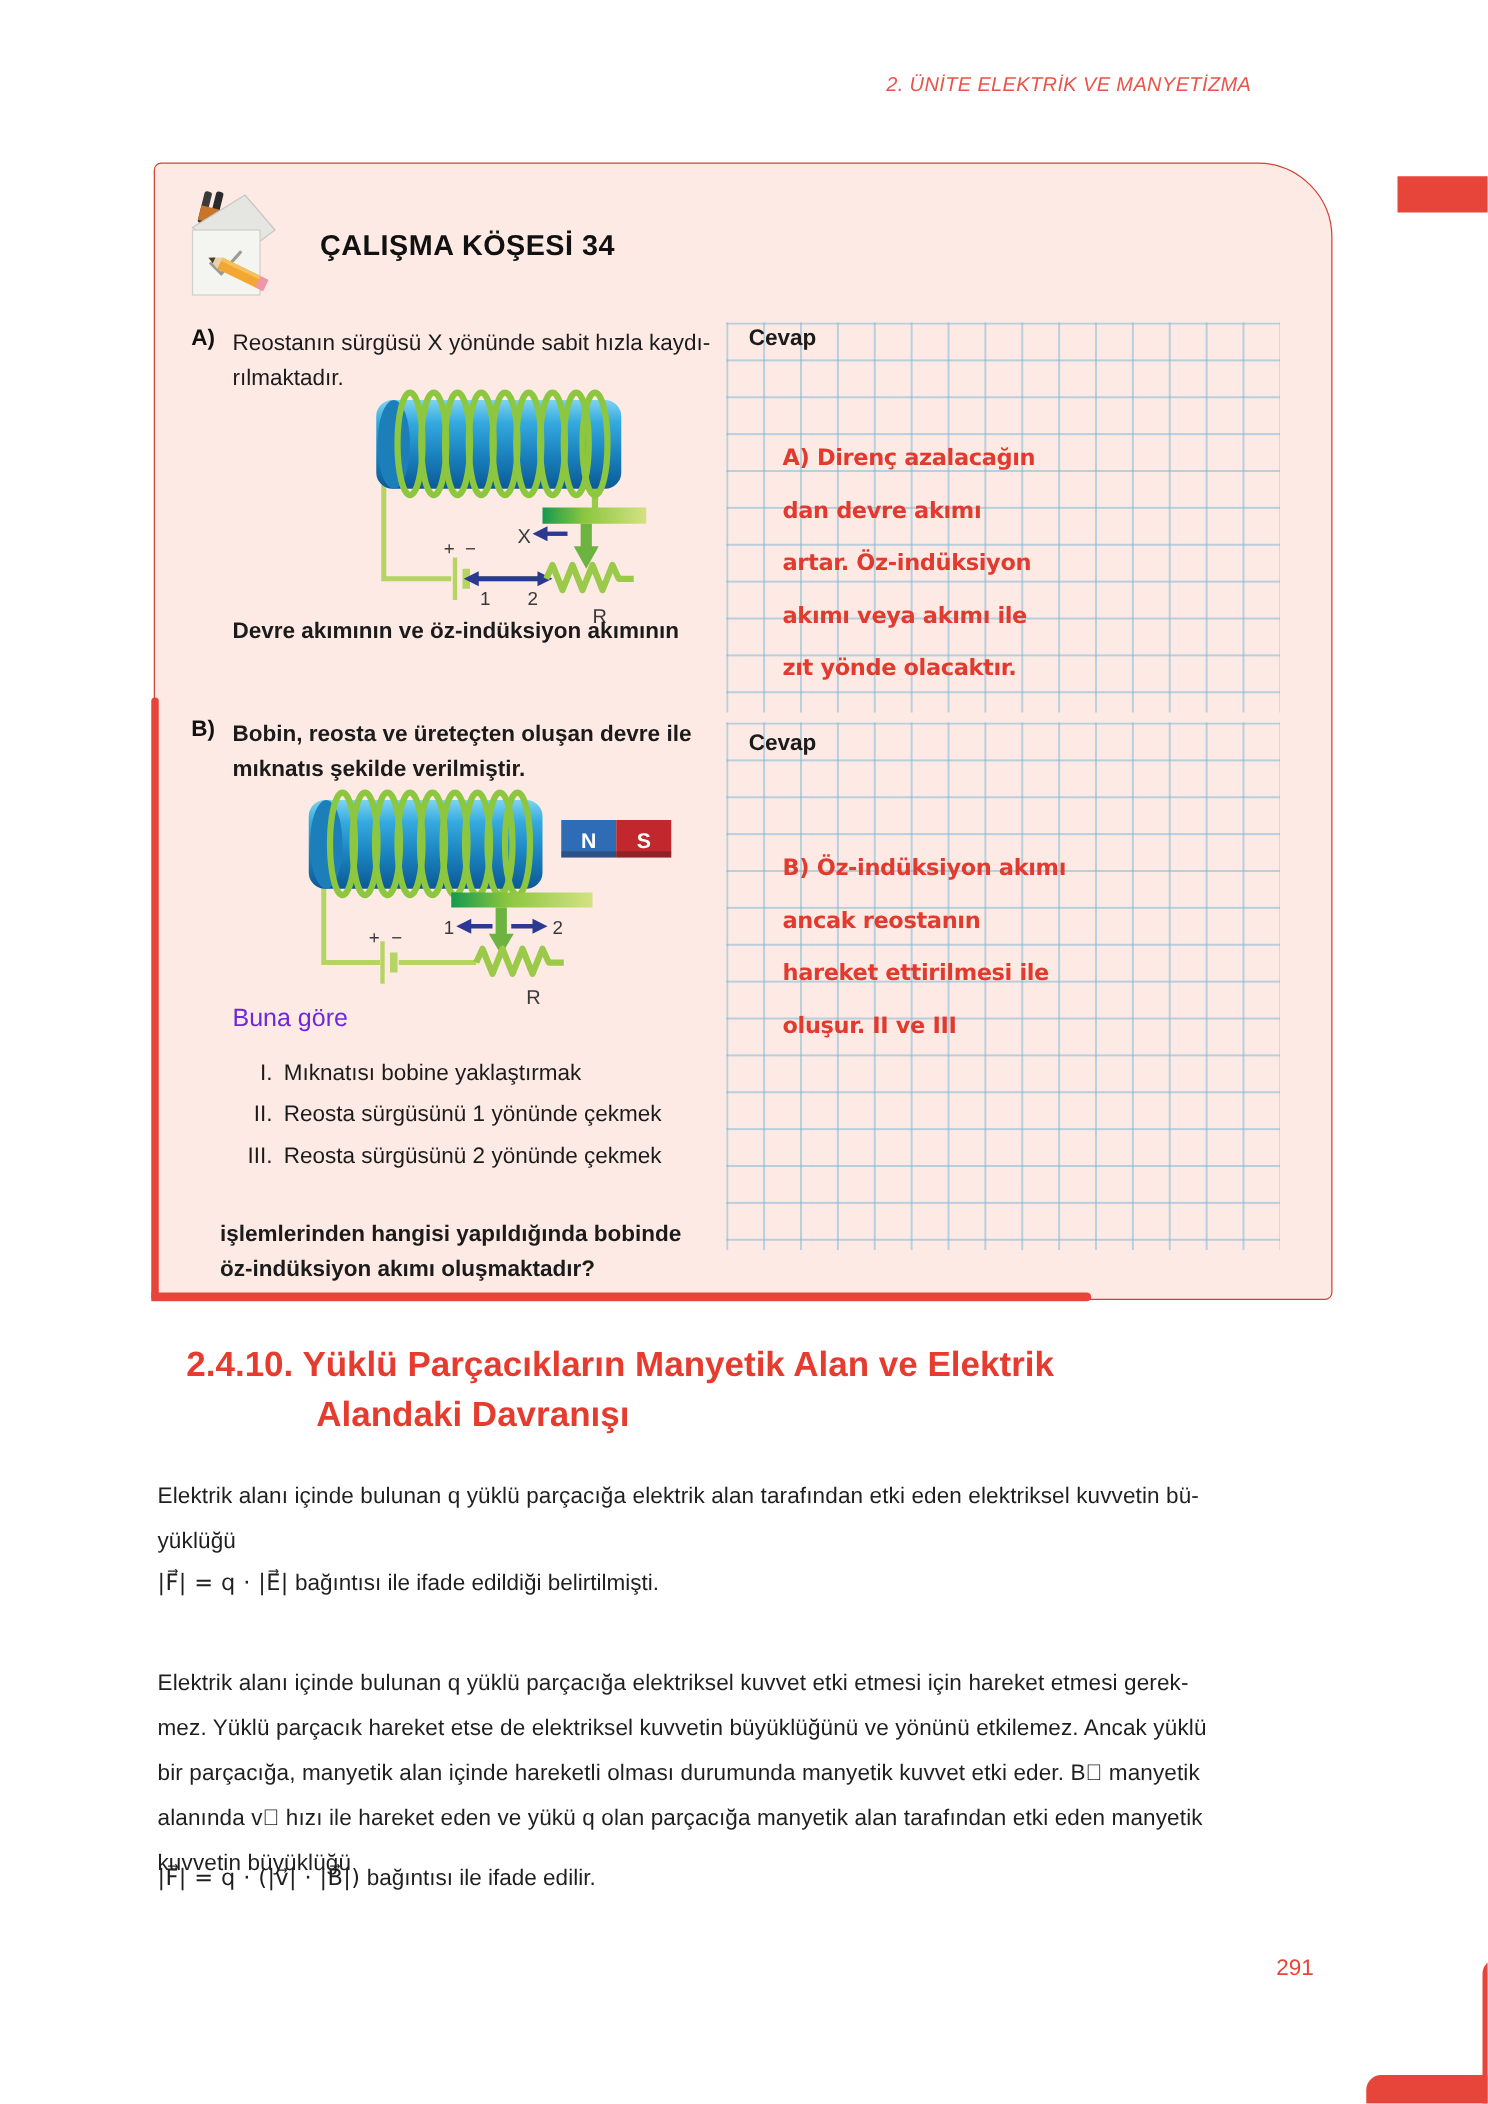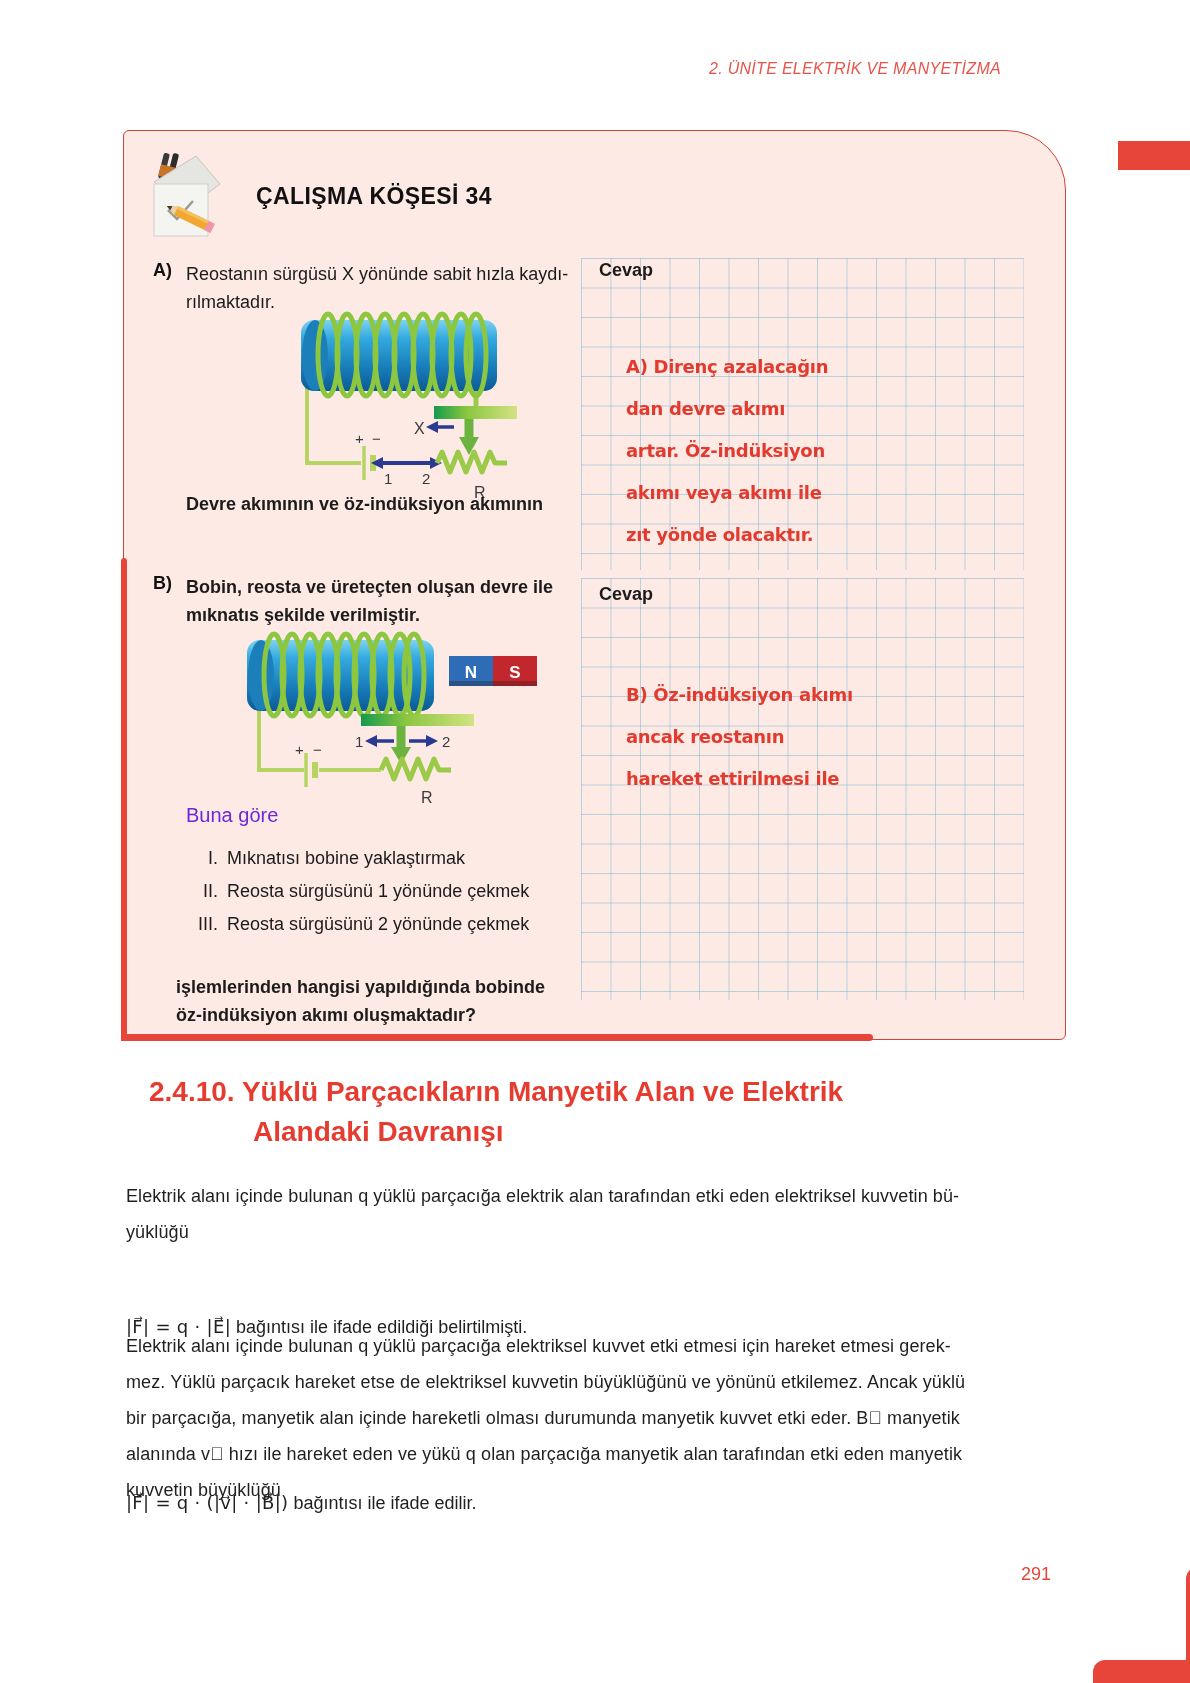--- a/index.html
+++ b/index.html
@@ -56,21 +56,21 @@
   
   .section-heading{position:absolute;left:133px;top:1072px;font-size:28px;font-weight:bold;
       color:#e63c30;line-height:40px;}
   .section-heading .indent{padding-left:104px;display:block;}
 
   .bodyblock{position:absolute;left:110px;width:1000px;font-size:18px;line-height:36px;color:#1f1f1f;
       letter-spacing:.1px;}
   .para1{top:1178px;}
   .para2{top:1328px;}
   .formula-row{position:absolute;left:110px;font-size:18px;color:#1f1f1f;}
-  .formula1{top:1316px;text-align:right;}
+  .formula1{top:1256px;text-align:right;}
   .formula2{top:1492px;}
   .math{font-family:"DejaVu Sans",sans-serif;font-size:18px;letter-spacing:.3px;}
 
   .page-number{position:absolute;left:1005px;top:1564px;font-size:18px;color:#e8453a;}
   .corner-v{position:absolute;right:0;top:1567px;width:20px;height:116px;background:#e8453a;border-radius:12px 0 0 0;}
   .corner-h{position:absolute;right:0;top:1660px;width:113px;height:23px;background:#e8453a;border-radius:12px 0 0 0;}
 </style>
 </head>
 <body>
 
@@ -252,20 +252,21 @@
     <div>dan devre akımı</div>
     <div>artar. Öz-indüksiyon</div>
     <div>akımı veya akımı ile</div>
     <div>zıt yönde olacaktır.</div>
   </div>
 
   <div class="answer answer-b">
     <div>B) Öz-indüksiyon akımı</div>
     <div>ancak reostanın</div>
     <div>hareket ettirilmesi ile</div>
+    <div>oluşur. II ve III</div>
   </div>
 
   <div class="section-heading">
     <span>2.4.10. Yüklü Parçacıkların Manyetik Alan ve Elektrik</span>
     <span class="indent">Alandaki Davranışı</span>
   </div>
 
   <div class="bodyblock para1">
     <div>Elektrik alanı içinde bulunan q yüklü parçacığa elektrik alan tarafından etki eden elektriksel kuvvetin bü-</div>
     <div>yüklüğü</div>

